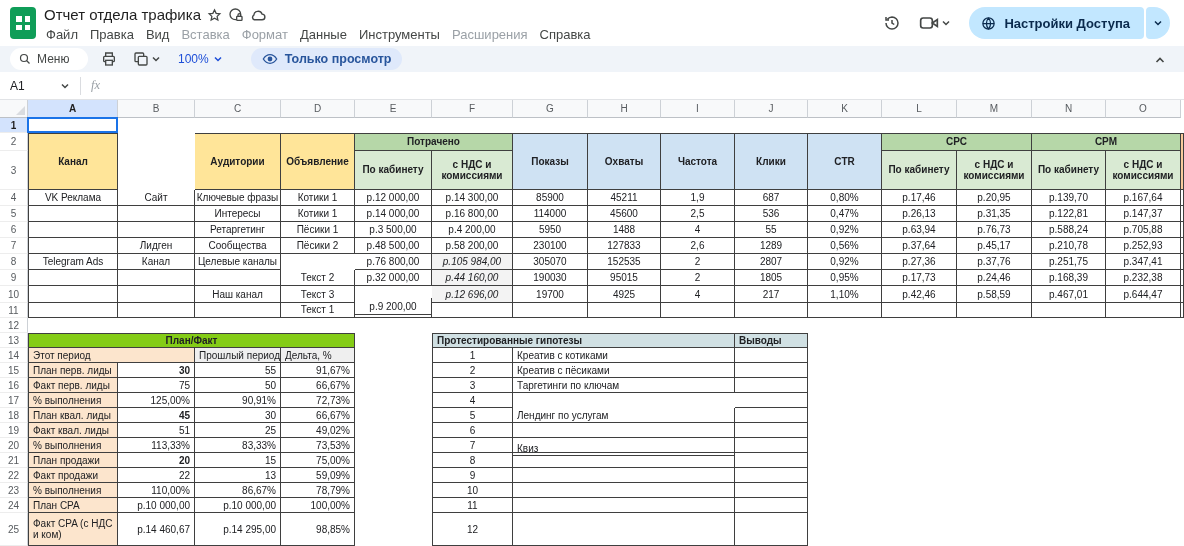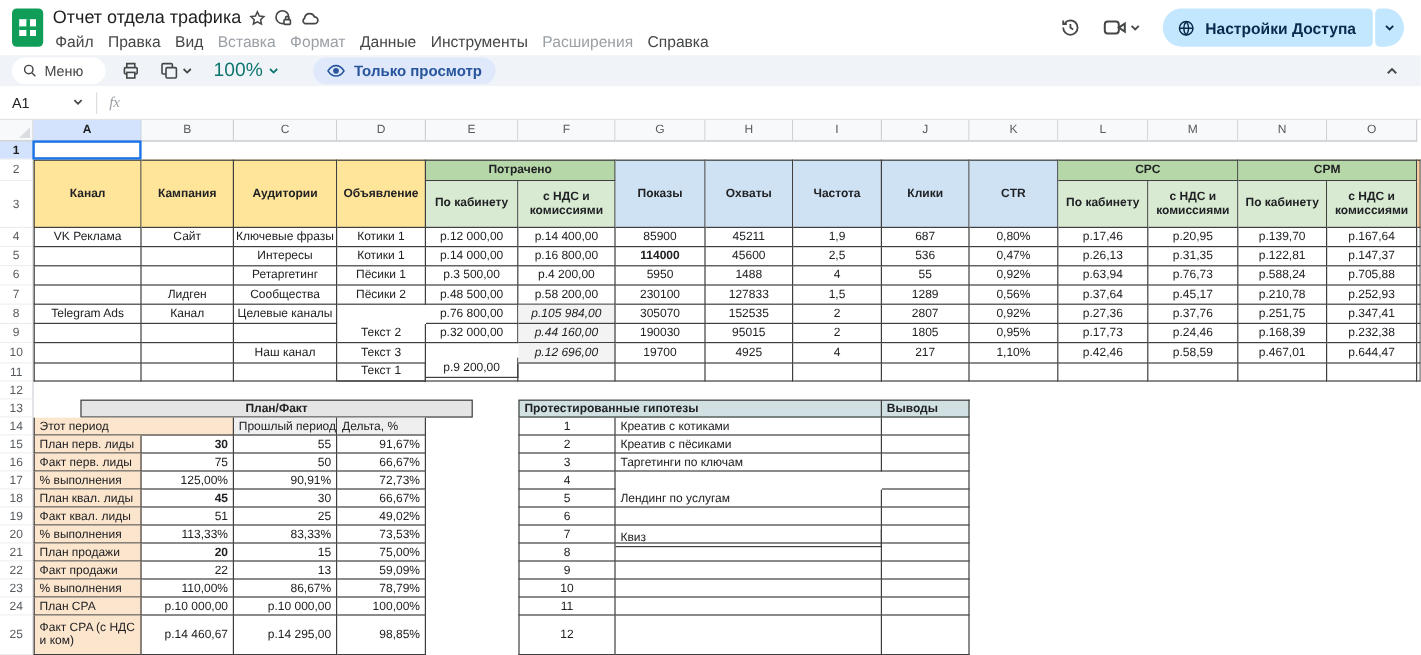--- a/index.html
+++ b/index.html
@@ -26,21 +26,21 @@
   .share-btn { height:32px; background:#c2e7ff; color:#0a2a4d; border:none; border-radius:16px 4px 4px 16px;
     font-size:13px; font-weight:bold; font-family:inherit; display:flex; align-items:center; gap:8px; padding:0 14px 0 12px; }
   .share-caret { height:32px; width:24px; background:#c2e7ff; border-radius:4px 16px 16px 4px;
     display:flex; align-items:center; justify-content:center; color:#0a2a4d; }
 
   .toolbar { position:absolute; left:0; top:46px; width:1184px; height:26px; background:#f0f4f9;
     display:flex; align-items:center; gap:10px; padding:0 10px; }
   .search-pill { width:78px; height:22px; background:#fff; border-radius:11px; display:flex; align-items:center;
     gap:6px; padding:0 9px; color:#444746; font-size:12px; }
   .tool-ic { color:#444746; display:flex; align-items:center; gap:2px; padding:0 3px; }
-  .zoom-box { font-size:16px; color:#0f766e; display:flex; align-items:center; gap:4px; padding:0 4px; }
+  .zoom-box { font-size:12px; color:#1d4ed8; display:flex; align-items:center; gap:4px; padding:0 4px; }
   .view-chip { height:22px; background:#dfe9fb; color:#28559c; border-radius:11px; display:flex; align-items:center;
     gap:7px; padding:0 11px; font-size:12.5px; font-weight:bold; margin-left:14px; }
   .collapse { position:absolute; right:18px; top:52px; color:#444746; }
 
   .formula-bar { position:absolute; left:0; top:72px; width:1184px; height:28px; background:#fff;
     display:flex; align-items:center; border-bottom:1px solid #e1e3e6; }
   .name-box { width:58px; padding-left:10px; font-size:12px; color:#202124; }
   .nb-caret { color:#444746; margin-left:2px; }
   .fb-div { width:1px; height:18px; background:#dadce0; margin:0 10px; }
   .fx { font-size:12.5px; font-style:italic; color:#9aa0a6; font-family:"Liberation Serif","DejaVu Serif",serif; }
@@ -57,21 +57,21 @@
     border-right:1px solid #cdd1d6; border-bottom:1px solid #bdc1c6; }
   .corner::after { content:""; position:absolute; right:2px; bottom:2px; border-left:9px solid transparent; border-bottom:9px solid #d9dce0; }
 
   .cell { position:absolute; font-size:10px; color:#202124; white-space:nowrap; overflow:hidden;
     display:flex; align-items:center; justify-content:center; text-align:center; }
   .tb { border-right:1px solid #3f3f3f; border-bottom:1px solid #3f3f3f; }
   .bl { border-left:1px solid #3f3f3f; }
   .bt { border-top:1px solid #3f3f3f; }
   .hdrc { font-weight:bold; white-space:normal; line-height:1.15; }
   .yellow { background:#ffe599; } .band { background:#b6d7a8; } .sub { background:#d9ead3; }
-  .blue { background:#cfe2f3; } .pink { background:#e5e5e5;margin-left:39px; } .peach { background:#fce5cd; }
+  .blue { background:#cfe2f3; } .pink { background:#84cc16; } .peach { background:#fce5cd; }
   .grayc { background:#efefef; } .cyan { background:#d0e0e3; } .orange { background:#f9cb9c; }
   .muted { background:#f3f3f3; font-style:italic; }
   .left { justify-content:flex-start; text-align:left; padding:0 4px; }
   .right { justify-content:flex-end; text-align:right; padding:0 4px; }
   .bold { font-weight:bold; }
   .wrap { white-space:normal; line-height:1.1; }
   .a1sel { position:absolute; border:2px solid #1a73e8; pointer-events:none; z-index:5; }
 </style>
 </head>
 <body>
@@ -237,21 +237,20 @@
       <div class="rowhdr" style="left: 0px; top: 293px; width: 28px; height: 15px;">17</div>
       <div class="rowhdr" style="left: 0px; top: 308px; width: 28px; height: 15px;">18</div>
       <div class="rowhdr" style="left: 0px; top: 323px; width: 28px; height: 15px;">19</div>
       <div class="rowhdr" style="left: 0px; top: 338px; width: 28px; height: 15px;">20</div>
       <div class="rowhdr" style="left: 0px; top: 353px; width: 28px; height: 15px;">21</div>
       <div class="rowhdr" style="left: 0px; top: 368px; width: 28px; height: 15px;">22</div>
       <div class="rowhdr" style="left: 0px; top: 383px; width: 28px; height: 15px;">23</div>
       <div class="rowhdr" style="left: 0px; top: 398px; width: 28px; height: 15px;">24</div>
       <div class="rowhdr" style="left: 0px; top: 413px; width: 28px; height: 33px;">25</div>
       <div class="cell tb hdrc yellow bt bl" style="left: 28px; top: 33px; width: 90px; height: 57px;">Канал</div>
-      <div class="cell tb hdrc yellow bt" style="left: 118px; top: 33px; width: 77px; height: 57px;">Кампания</div>
       <div class="cell tb hdrc yellow bt" style="left: 195px; top: 33px; width: 86px; height: 57px;">Аудитории</div>
       <div class="cell tb hdrc yellow bt" style="left: 281px; top: 33px; width: 74px; height: 57px;">Объявление</div>
       <div class="cell tb hdrc band bt" style="left: 355px; top: 33px; width: 158px; height: 18px;">Потрачено</div>
       <div class="cell tb hdrc sub" style="left: 355px; top: 51px; width: 77px; height: 39px;">По кабинету</div>
       <div class="cell tb hdrc sub" style="left: 432px; top: 51px; width: 81px; height: 39px;">с НДС и комиссиями</div>
       <div class="cell tb hdrc blue bt" style="left: 513px; top: 33px; width: 75px; height: 57px;">Показы</div>
       <div class="cell tb hdrc blue bt" style="left: 588px; top: 33px; width: 73px; height: 57px;">Охваты</div>
       <div class="cell tb hdrc blue bt" style="left: 661px; top: 33px; width: 74px; height: 57px;">Частота</div>
       <div class="cell tb hdrc blue bt" style="left: 735px; top: 33px; width: 73px; height: 57px;">Клики</div>
       <div class="cell tb hdrc blue bt" style="left: 808px; top: 33px; width: 74px; height: 57px;">CTR</div>
@@ -260,38 +259,38 @@
       <div class="cell tb hdrc sub" style="left: 957px; top: 51px; width: 75px; height: 39px;">с НДС и комиссиями</div>
       <div class="cell tb hdrc band bt" style="left: 1032px; top: 33px; width: 149px; height: 18px;">CPM</div>
       <div class="cell tb hdrc sub" style="left: 1032px; top: 51px; width: 74px; height: 39px;">По кабинету</div>
       <div class="cell tb hdrc sub" style="left: 1106px; top: 51px; width: 75px; height: 39px;">с НДС и комиссиями</div>
       <div class="cell tb orange bt" style="left: 1181px; top: 33px; width: 3px; height: 57px;"></div>
       <div class="cell tb bl" style="left: 28px; top: 90px; width: 90px; height: 16px;">VK Реклама</div>
       <div class="cell tb" style="left: 118px; top: 90px; width: 77px; height: 16px;">Сайт</div>
       <div class="cell tb" style="left: 195px; top: 90px; width: 86px; height: 16px;">Ключевые фразы</div>
       <div class="cell tb" style="left: 281px; top: 90px; width: 74px; height: 16px;">Котики 1</div>
       <div class="cell tb" style="left: 355px; top: 90px; width: 77px; height: 16px;">р.12 000,00</div>
-      <div class="cell tb" style="left: 432px; top: 90px; width: 81px; height: 16px;">р.14 400,00</div>
+      <div class="cell tb" style="left: 432px; top: 90px; width: 81px; height: 16px;">р.14 300,00</div>
       <div class="cell tb" style="left: 513px; top: 90px; width: 75px; height: 16px;">85900</div>
       <div class="cell tb" style="left: 588px; top: 90px; width: 73px; height: 16px;">45211</div>
       <div class="cell tb" style="left: 661px; top: 90px; width: 74px; height: 16px;">1,9</div>
       <div class="cell tb" style="left: 735px; top: 90px; width: 73px; height: 16px;">687</div>
       <div class="cell tb" style="left: 808px; top: 90px; width: 74px; height: 16px;">0,80%</div>
       <div class="cell tb" style="left: 882px; top: 90px; width: 75px; height: 16px;">р.17,46</div>
       <div class="cell tb" style="left: 957px; top: 90px; width: 75px; height: 16px;">р.20,95</div>
       <div class="cell tb" style="left: 1032px; top: 90px; width: 74px; height: 16px;">р.139,70</div>
       <div class="cell tb" style="left: 1106px; top: 90px; width: 75px; height: 16px;">р.167,64</div>
       <div class="cell tb" style="left: 1181px; top: 90px; width: 3px; height: 16px;"></div>
       <div class="cell tb bl" style="left: 28px; top: 106px; width: 90px; height: 16px;"></div>
       <div class="cell tb" style="left: 118px; top: 106px; width: 77px; height: 16px;"></div>
       <div class="cell tb" style="left: 195px; top: 106px; width: 86px; height: 16px;">Интересы</div>
       <div class="cell tb" style="left: 281px; top: 106px; width: 74px; height: 16px;">Котики 1</div>
       <div class="cell tb" style="left: 355px; top: 106px; width: 77px; height: 16px;">р.14 000,00</div>
       <div class="cell tb" style="left: 432px; top: 106px; width: 81px; height: 16px;">р.16 800,00</div>
-      <div class="cell tb" style="left: 513px; top: 106px; width: 75px; height: 16px; font-weight: bold;">114000</div>
+      <div class="cell tb" style="left: 513px; top: 106px; width: 75px; height: 16px;">114000</div>
       <div class="cell tb" style="left: 588px; top: 106px; width: 73px; height: 16px;">45600</div>
       <div class="cell tb" style="left: 661px; top: 106px; width: 74px; height: 16px;">2,5</div>
       <div class="cell tb" style="left: 735px; top: 106px; width: 73px; height: 16px;">536</div>
       <div class="cell tb" style="left: 808px; top: 106px; width: 74px; height: 16px;">0,47%</div>
       <div class="cell tb" style="left: 882px; top: 106px; width: 75px; height: 16px;">р.26,13</div>
       <div class="cell tb" style="left: 957px; top: 106px; width: 75px; height: 16px;">р.31,35</div>
       <div class="cell tb" style="left: 1032px; top: 106px; width: 74px; height: 16px;">р.122,81</div>
       <div class="cell tb" style="left: 1106px; top: 106px; width: 75px; height: 16px;">р.147,37</div>
       <div class="cell tb" style="left: 1181px; top: 106px; width: 3px; height: 16px;"></div>
       <div class="cell tb bl" style="left: 28px; top: 122px; width: 90px; height: 16px;"></div>
@@ -311,21 +310,21 @@
       <div class="cell tb" style="left: 1106px; top: 122px; width: 75px; height: 16px;">р.705,88</div>
       <div class="cell tb" style="left: 1181px; top: 122px; width: 3px; height: 16px;"></div>
       <div class="cell tb bl" style="left: 28px; top: 138px; width: 90px; height: 16px;"></div>
       <div class="cell tb" style="left: 118px; top: 138px; width: 77px; height: 16px;">Лидген</div>
       <div class="cell tb" style="left: 195px; top: 138px; width: 86px; height: 16px;">Сообщества</div>
       <div class="cell tb" style="left: 281px; top: 138px; width: 74px; height: 16px;">Пёсики 2</div>
       <div class="cell tb" style="left: 355px; top: 138px; width: 77px; height: 16px;">р.48 500,00</div>
       <div class="cell tb" style="left: 432px; top: 138px; width: 81px; height: 16px;">р.58 200,00</div>
       <div class="cell tb" style="left: 513px; top: 138px; width: 75px; height: 16px;">230100</div>
       <div class="cell tb" style="left: 588px; top: 138px; width: 73px; height: 16px;">127833</div>
-      <div class="cell tb" style="left: 661px; top: 138px; width: 74px; height: 16px;">1,5</div>
+      <div class="cell tb" style="left: 661px; top: 138px; width: 74px; height: 16px;">2,6</div>
       <div class="cell tb" style="left: 735px; top: 138px; width: 73px; height: 16px;">1289</div>
       <div class="cell tb" style="left: 808px; top: 138px; width: 74px; height: 16px;">0,56%</div>
       <div class="cell tb" style="left: 882px; top: 138px; width: 75px; height: 16px;">р.37,64</div>
       <div class="cell tb" style="left: 957px; top: 138px; width: 75px; height: 16px;">р.45,17</div>
       <div class="cell tb" style="left: 1032px; top: 138px; width: 74px; height: 16px;">р.210,78</div>
       <div class="cell tb" style="left: 1106px; top: 138px; width: 75px; height: 16px;">р.252,93</div>
       <div class="cell tb" style="left: 1181px; top: 138px; width: 3px; height: 16px;"></div>
       <div class="cell tb bl" style="left: 28px; top: 154px; width: 90px; height: 16px;">Telegram Ads</div>
       <div class="cell tb" style="left: 118px; top: 154px; width: 77px; height: 16px;">Канал</div>
       <div class="cell tb" style="left: 195px; top: 154px; width: 86px; height: 16px;">Целевые каналы</div>

